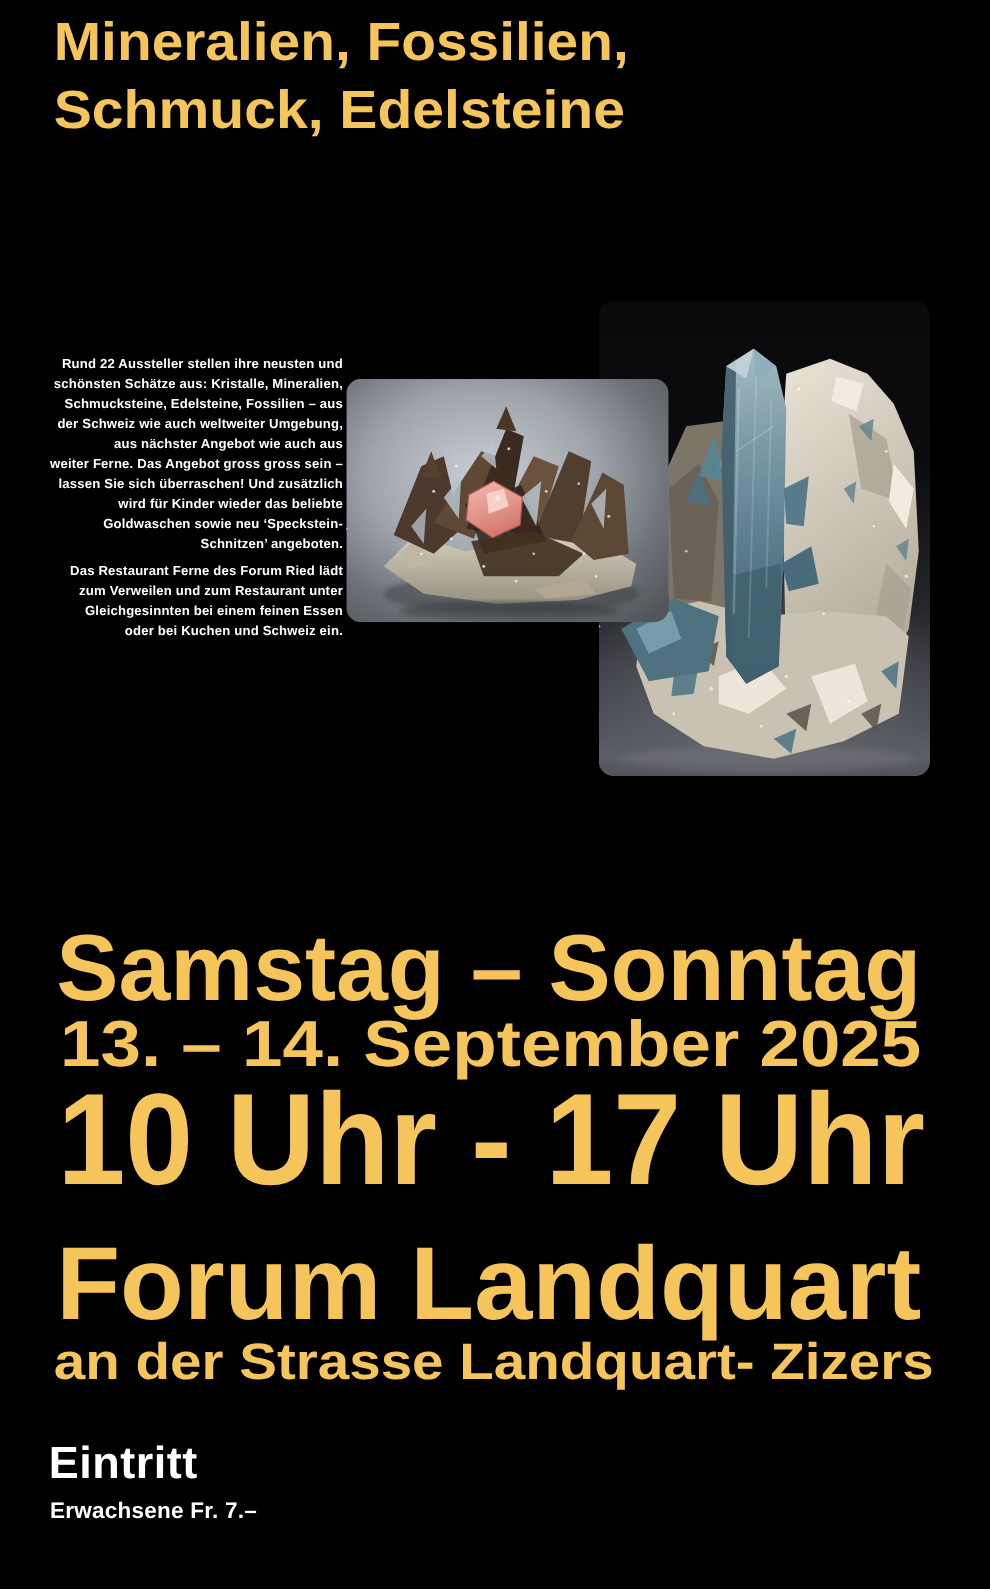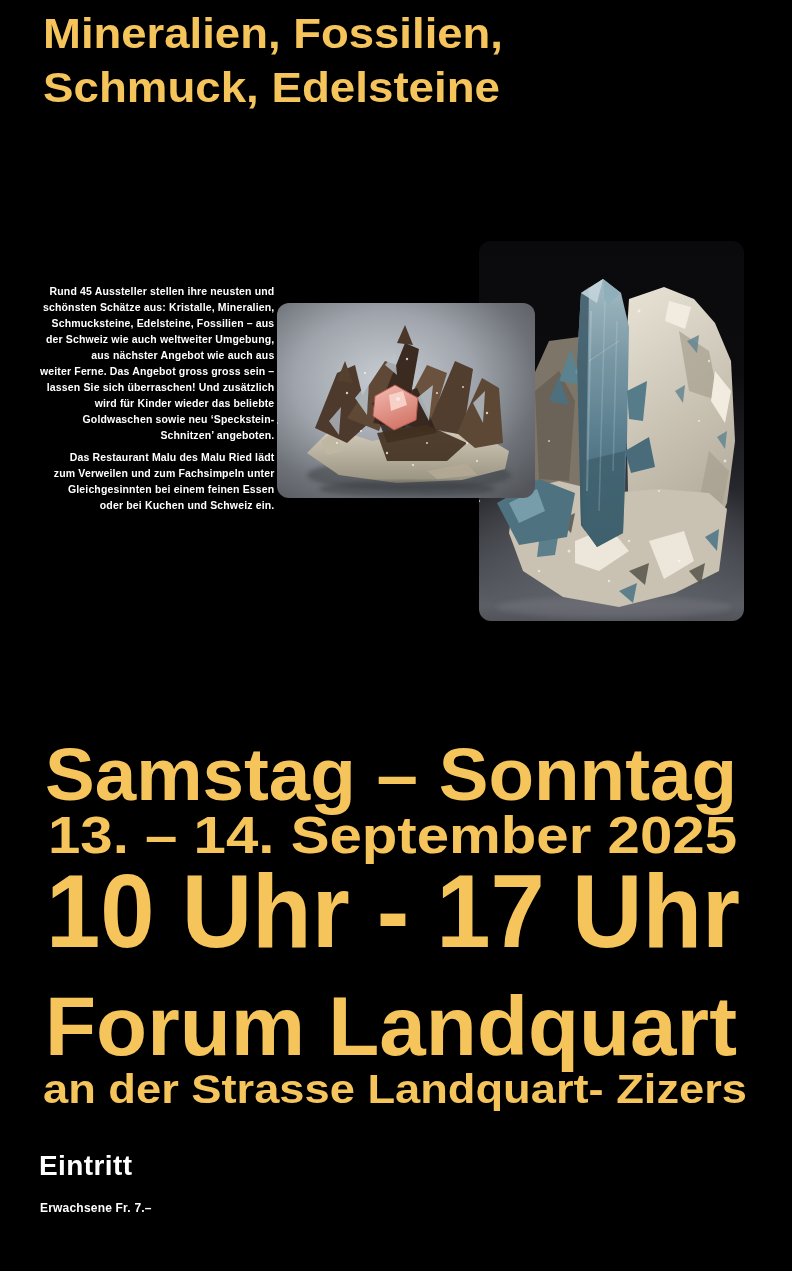--- a/index.html
+++ b/index.html
@@ -15,54 +15,54 @@
     position:absolute;left:40px;top:283px;color:#fff;font-weight:700;
     font-size:10.5px;line-height:16px;letter-spacing:0.15px;
   }
   .copy .line{white-space:nowrap;}
   .copy .para2{margin-top:6px;}
   .photo{position:absolute;overflow:hidden;}
   .photo-left{left:277px;top:303px;width:258px;height:195px;border-radius:12px;z-index:3;}
   .photo-right{left:479px;top:241px;width:265px;height:380px;border-radius:12px;z-index:2;}
   .admission-heading{
     position:absolute;left:39px;top:1152px;color:#fff;font-weight:700;
-    font-size:28px;line-height:1;letter-spacing:0.4px;
+    font-size:36px;line-height:1;letter-spacing:0.4px;
   }
   .admission-lines{
     position:absolute;left:40px;top:1196px;color:#fff;font-weight:700;
-    font-size:12px;line-height:24px;letter-spacing:0.2px;
+    font-size:18px;line-height:24px;letter-spacing:0.2px;
   }
   .admission-lines .line{white-space:nowrap;}
 </style>
 </head>
 <body>
 
 <div class="poster">
 
   <svg class="headline-svg" style="top:8px" width="792" height="106" viewBox="0 0 792 106">
     <text class="gold-text" x="43" y="40.3" font-size="43" textLength="460" lengthAdjust="spacingAndGlyphs">Mineralien, Fossilien,</text>
     <text class="gold-text" x="43" y="94.3" font-size="43" textLength="457" lengthAdjust="spacingAndGlyphs">Schmuck, Edelsteine</text>
   </svg>
 
   <div class="copy">
     <div class="para1">
-      <div class="line">Rund 45 Aussteller stellen ihre neusten und</div>
+      <div class="line">Rund 22 Aussteller stellen ihre neusten und</div>
       <div class="line">schönsten Schätze aus: Kristalle, Mineralien,</div>
       <div class="line">Schmucksteine, Edelsteine, Fossilien – aus</div>
       <div class="line">der Schweiz wie auch weltweiter Umgebung,</div>
       <div class="line">aus nächster Angebot wie auch aus</div>
       <div class="line">weiter Ferne. Das Angebot gross gross sein –</div>
       <div class="line">lassen Sie sich überraschen! Und zusätzlich</div>
       <div class="line">wird für Kinder wieder das beliebte</div>
       <div class="line">Goldwaschen sowie neu ‘Speckstein-</div>
       <div class="line">Schnitzen’ angeboten.</div>
     </div>
     <div class="para2">
-      <div class="line">Das Restaurant Malu des Malu Ried lädt</div>
-      <div class="line">zum Verweilen und zum Fachsimpeln unter</div>
+      <div class="line">Das Restaurant Ferne des Forum Ried lädt</div>
+      <div class="line">zum Verweilen und zum Restaurant unter</div>
       <div class="line">Gleichgesinnten bei einem feinen Essen</div>
       <div class="line">oder bei Kuchen und Schweiz ein.</div>
     </div>
   </div>
 
   <div class="photo photo-right">
     <svg width="265" height="380" viewBox="0 0 265 380">
       <defs>
         <linearGradient id="bgR" x1="0" y1="0" x2="0" y2="1">
           <stop offset="0" stop-color="#0a0a0c"></stop>

